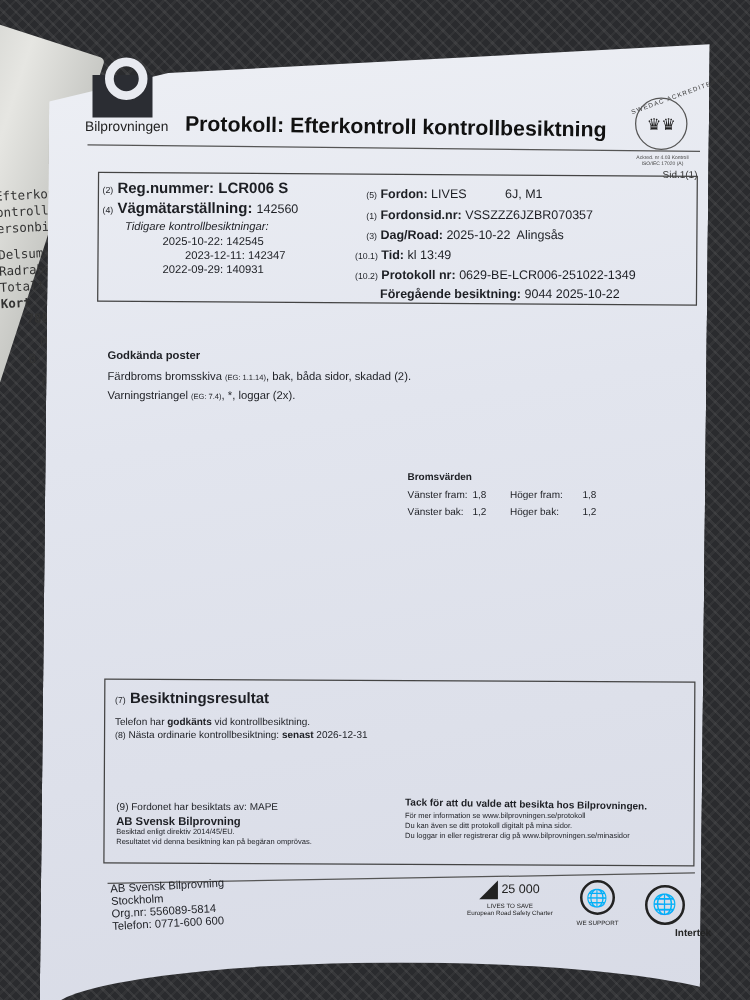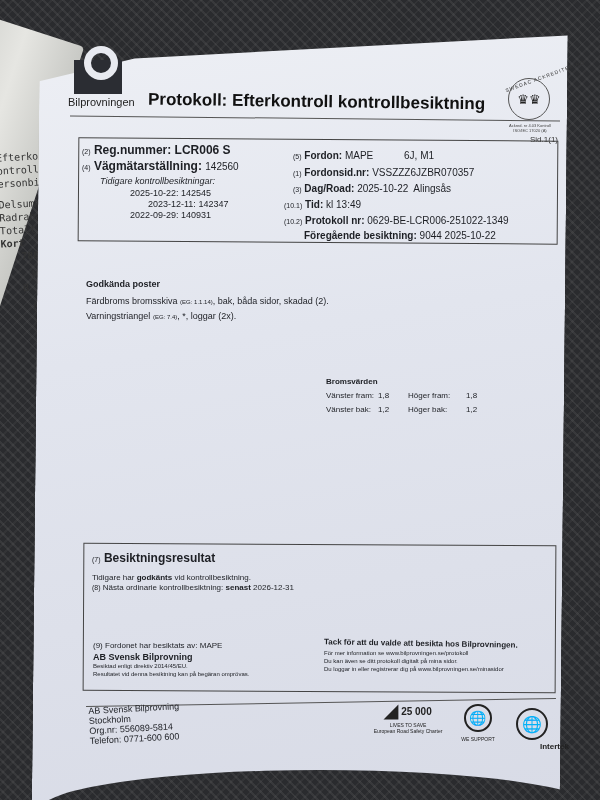--- a/index.html
+++ b/index.html
@@ -134,21 +134,21 @@
 <div class="row" style="left:130px;top:199px;font-size:9px;margin-left:18px;">
   <span>2023-12-11:</span> <span>142347</span>
 </div>
 <div class="row" style="left:130px;top:210px;font-size:9px;">
   <span>2022-09-29:</span> <span>140931</span>
 </div>
 
 <div class="row" style="left:293px;top:150px;">
   <span class="small">(5)</span>
   <span class="lbl">Fordon:</span>
-  <span>MAPE</span>
+  <span>LIVES</span>
   <span style="margin-left:28px">6J, M1</span>
 </div>
 <div class="row" style="left:293px;top:167px;">
   <span class="small">(1)</span>
   <span class="lbl">Fordonsid.nr:</span>
   <span>VSSZZZ6JZBR070357</span>
 </div>
 <div class="row" style="left:293px;top:183px;">
   <span class="small">(3)</span>
   <span class="lbl">Dag/Road:</span>
@@ -186,21 +186,21 @@
 <div class="section" style="left:326px;top:405px;font-size:8px;">
   <span style="display:inline-block;width:52px">Vänster bak:</span><span style="display:inline-block;width:30px">1,2</span><span style="display:inline-block;width:58px">Höger bak:</span><span>1,2</span>
 </div>
 
 <div class="result-box"></div>
 <div class="section" style="left:92px;top:551px;font-size:12px;font-weight:bold;">
   <span class="small">(7)</span>
   <span>Besiktningsresultat</span>
 </div>
 <div class="section" style="left:92px;top:573px;font-size:8px;">
-  <span style="white-space:pre">Tidigare har </span><b>godkänts</b><span style="white-space:pre"> vid kontrollbesiktning.</span>
+  <span style="white-space:pre">Telefon har </span><b>godkänts</b><span style="white-space:pre"> vid kontrollbesiktning.</span>
 </div>
 <div class="section" style="left:92px;top:583px;font-size:8px;">
   <span class="small">(8)</span><span style="white-space:pre"> Nästa ordinarie kontrollbesiktning: </span><b>senast</b><span style="white-space:pre"> 2026-12-31</span>
 </div>
 
 <div class="section" style="left:93px;top:641px;font-size:8px;">(9) Fordonet har besiktats av: MAPE</div>
 <div class="section" style="left:93px;top:652px;font-size:9px;font-weight:bold;">AB Svensk Bilprovning</div>
 <div class="section" style="left:93px;top:663px;font-size:6px;">Besiktad enligt direktiv 2014/45/EU.</div>
 <div class="section" style="left:93px;top:671px;font-size:6px;">Resultatet vid denna besiktning kan på begäran omprövas.</div>
 
@@ -213,21 +213,21 @@
 <div class="footer-addr">
   <div>AB Svensk Bilprovning</div>
   <div>Stockholm</div>
   <div>Org.nr: 556089-5814</div>
   <div>Telefon: 0771-600 600</div>
 </div>
 
 <div class="badge" style="left:373px;top:700px;width:70px;">
   <div style="display:flex;align-items:center;justify-content:center;gap:3px;">
     <span style="font-size:18px;font-weight:bold;">◢</span>
-    <span style="font-size:10px;font-weight:bold;">25 000</span>
+    <span style="font-size:10px;font-weight:normal;">25 000</span>
   </div>
   <div>LIVES TO SAVE</div>
   <div>European Road Safety Charter</div>
 </div>
 
 <div class="badge" style="left:458px;top:704px;width:40px;">
   <div class="badge-circle" style="width:24px;height:24px;margin:0 auto;font-size:14px;">🌐</div>
   <div style="margin-top:4px">WE SUPPORT</div>
 </div>
 

